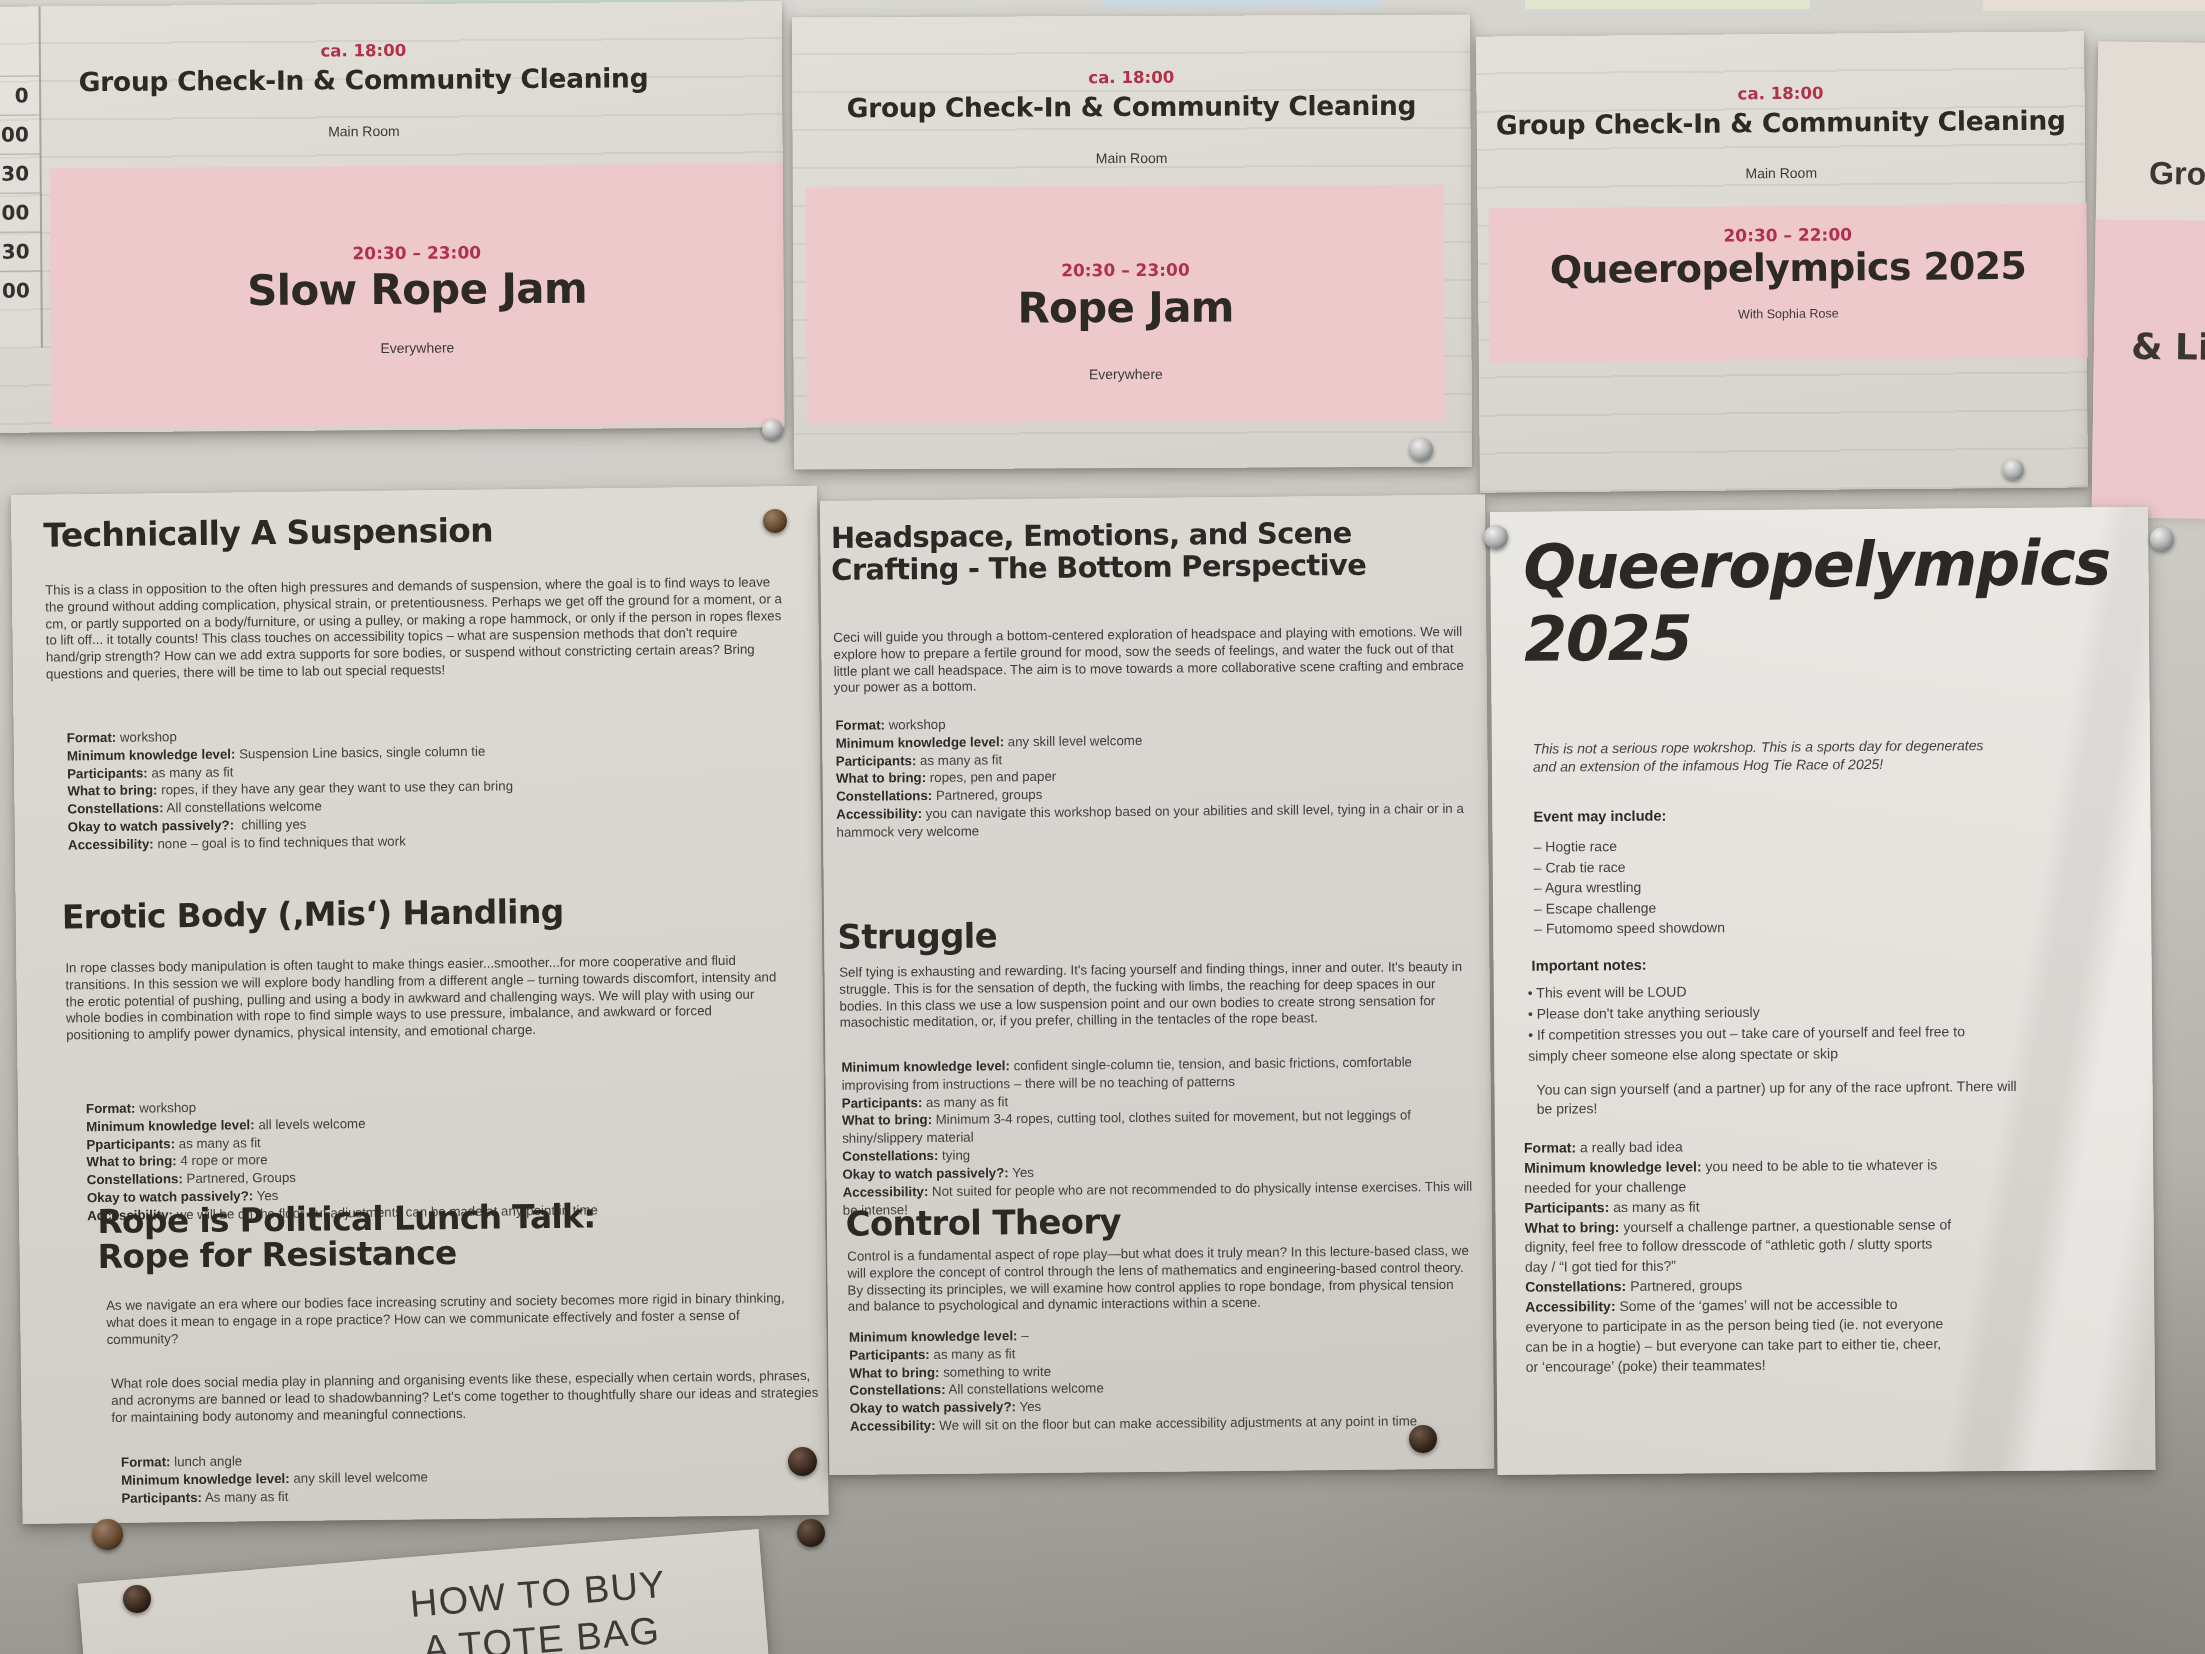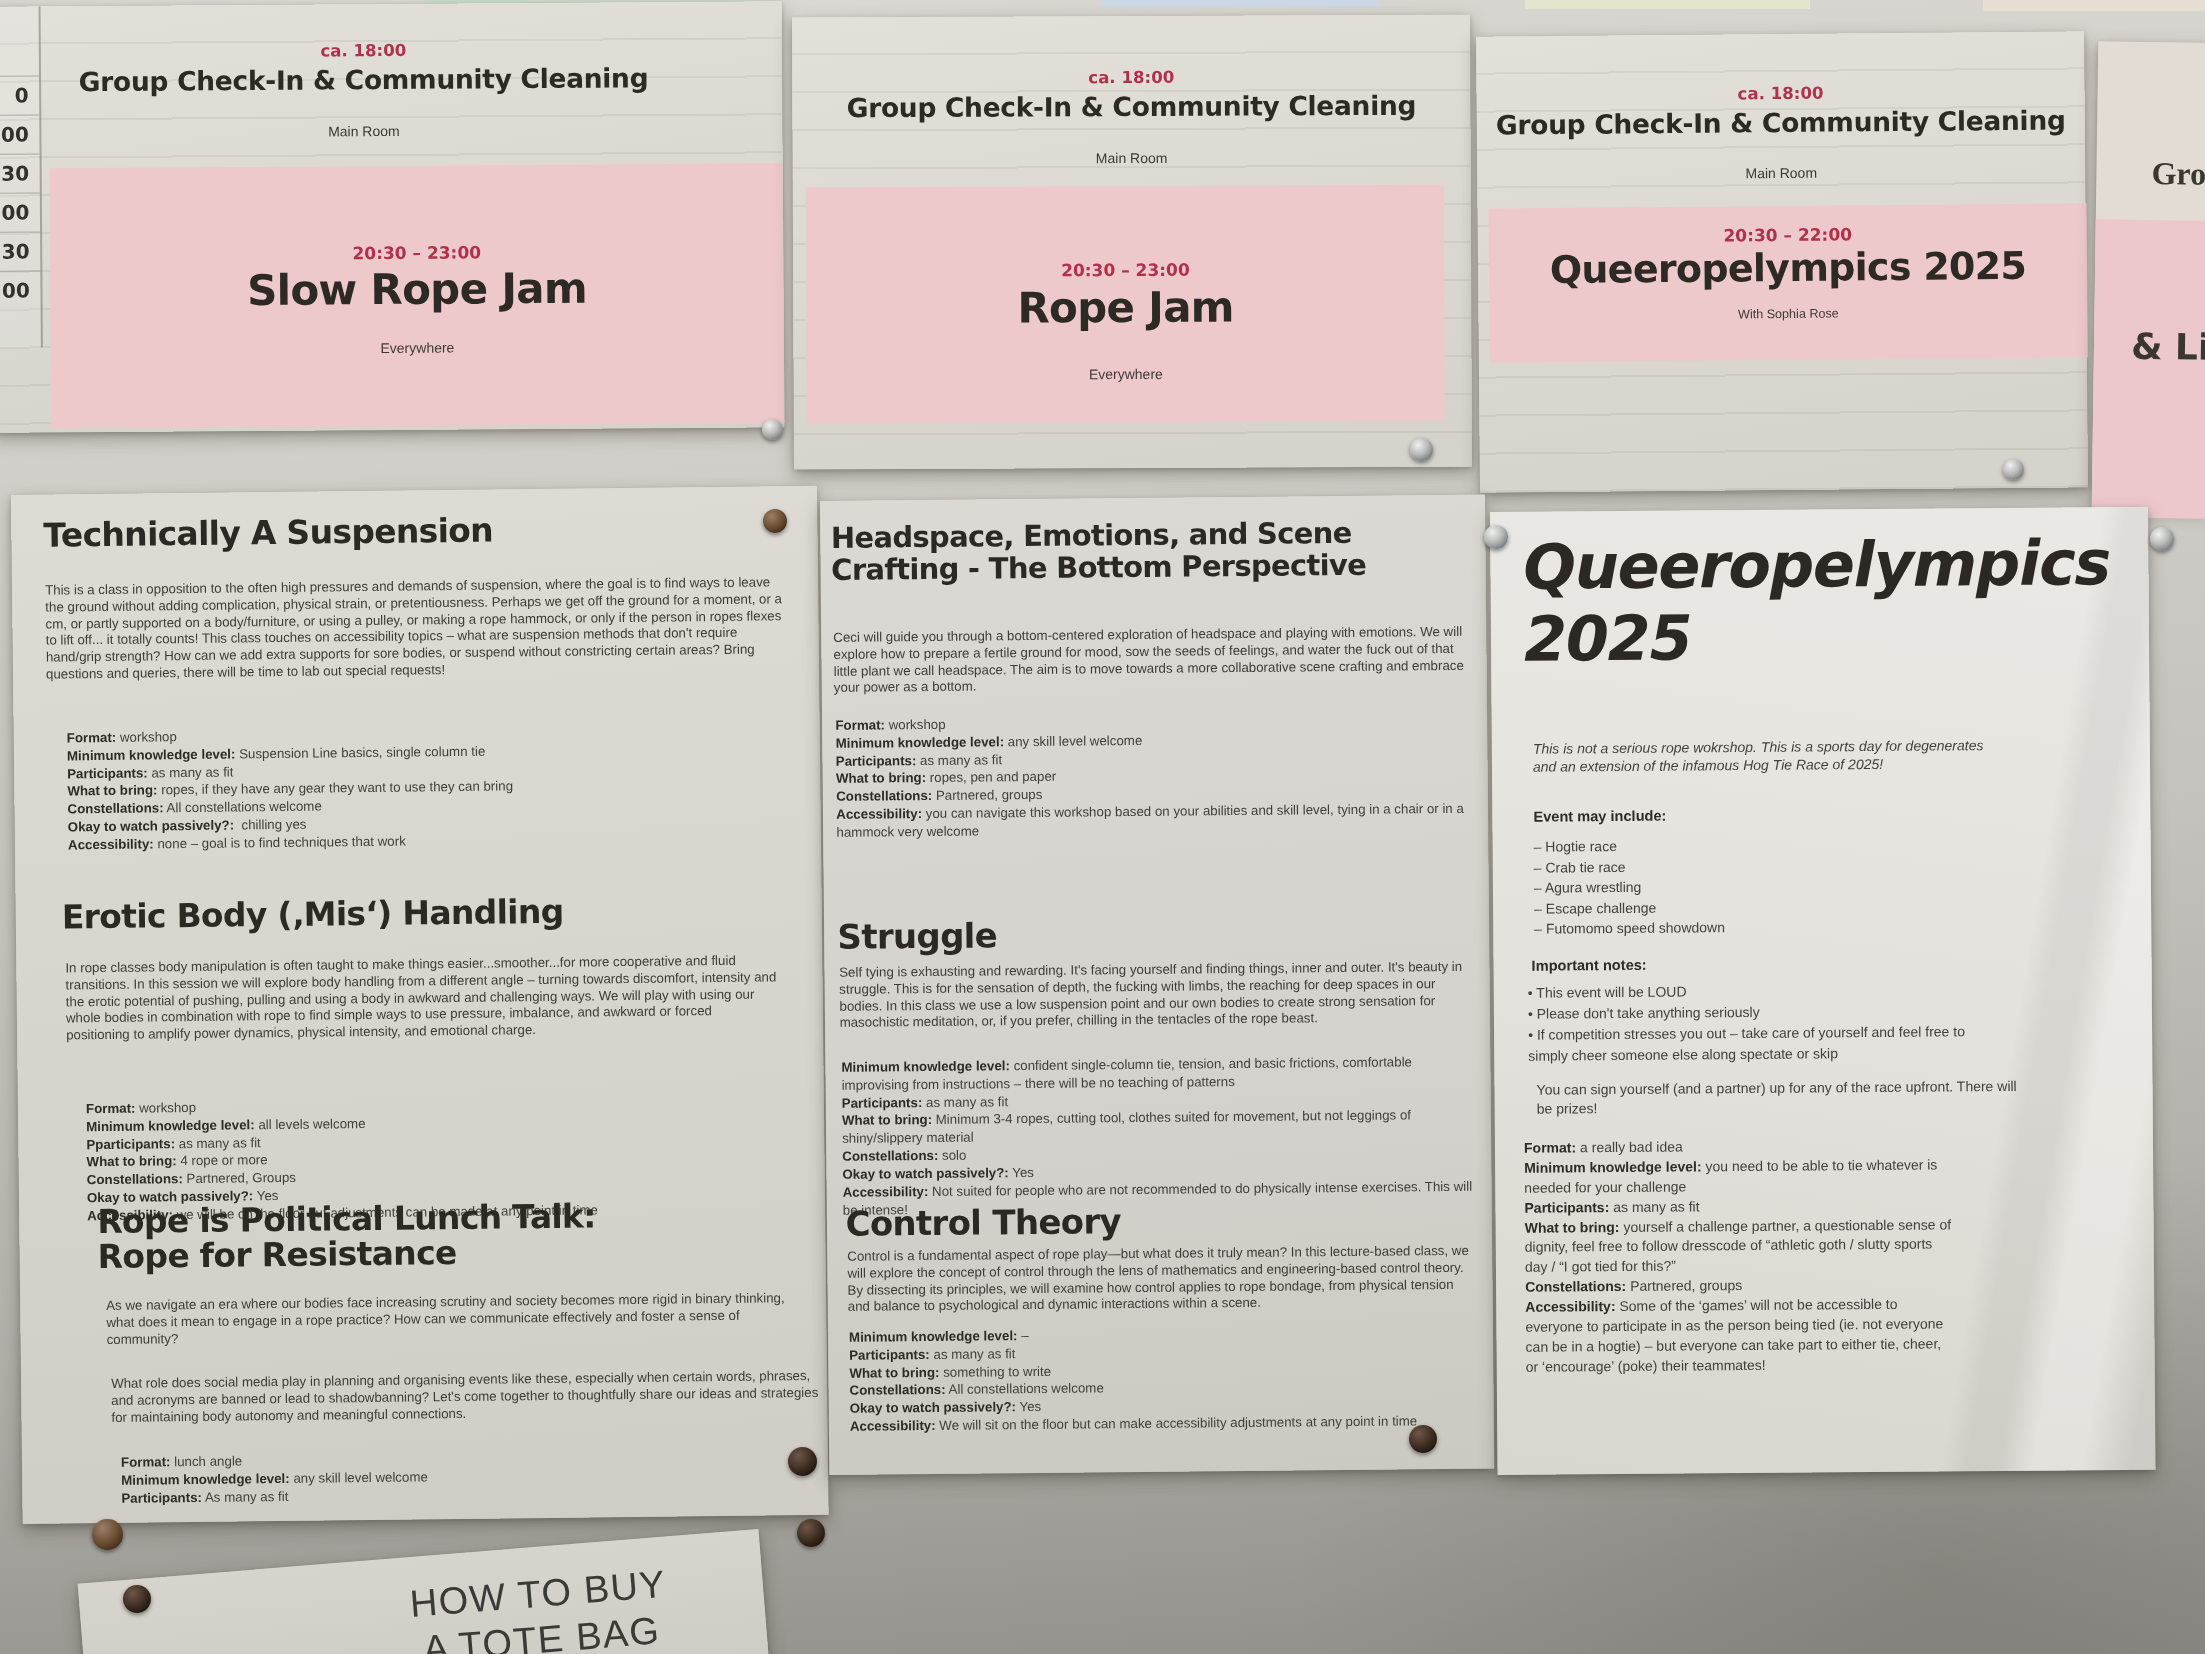--- a/index.html
+++ b/index.html
@@ -51,21 +51,21 @@
     font-size:62px;line-height:1.16;color:#2c2925;white-space:pre-line;letter-spacing:-1.3px;}
   .R-intro{position:absolute;font-style:italic;font-size:14px;line-height:1.32;color:#43413d;}
   .R-head{position:absolute;font-weight:700;font-size:14.6px;color:#2e2b27;}
   .R-list{position:absolute;font-size:14px;color:#43413d;}
   .R-list div{line-height:20.6px;}
   .R-notes div{line-height:21px;}
   .R-text{position:absolute;font-size:14px;line-height:1.35;color:#43413d;}
   .R .dblock{font-size:14px;line-height:1.42;}
   
   #sheetP{background:#e3dcd5;}
-  #sheetP .gro{position:absolute;top:113px;right:9.3px;font-family:Liberation Serif, serif;font-weight:700;
+  #sheetP .gro{position:absolute;top:113px;right:9.3px;font-family:Liberation Sans, sans-serif;font-weight:700;
     font-size:32px;color:#3a3733;}
   #sheetP .ppink{position:absolute;left:0;right:-5.3px;top:178px;height:298px;background:#ecc8cd;}
   #sheetP .li{position:absolute;top:106px;right:8px;font-family:"DejaVu Sans",sans-serif;font-weight:700;
     font-size:36px;color:#3a3733;}
   
   #sheetT{background:linear-gradient(180deg,#d6d4cd,#c9c7c0);}
   .tote-text{position:absolute;left:226px;top:24px;width:464px;text-align:center;font-size:38px;line-height:1.22;
     letter-spacing:1.3px;color:#3b3a36;white-space:pre-line;font-family:"Liberation Sans",sans-serif;}
   
   .pin{position:absolute;border-radius:50%;box-shadow:0 2px 4.6px rgba(0,0,0,.45);}
@@ -177,21 +177,21 @@
     <div><span class="dl">Constellations:</span> <span class="dv">Partnered, groups</span></div>
     <div><span class="dl">Accessibility:</span> <span class="dv">you can navigate this workshop based on your abilities and skill level, tying in a chair or in a hammock very welcome</span></div>
   </div>
 
   <div class="sec-title" style="left:13.3px;top:417px;font-size:34px;">Struggle</div>
   <p class="para" style="left:14.6px;top:464px;width:638px;">Self tying is exhausting and rewarding. It's facing yourself and finding things, inner and outer. It's beauty in struggle. This is for the sensation of depth, the fucking with limbs, the reaching for deep spaces in our bodies. In this class we use a low suspension point and our own bodies to create strong sensation for masochistic meditation, or, if you prefer, chilling in the tentacles of the rope beast.</p>
   <div class="dblock" style="left:16px;top:558px;width:638px;">
     <div><span class="dl">Minimum knowledge level:</span> <span class="dv">confident single-column tie, tension, and basic frictions, comfortable improvising from instructions – there will be no teaching of patterns</span></div>
     <div><span class="dl">Participants:</span> <span class="dv">as many as fit</span></div>
     <div><span class="dl">What to bring:</span> <span class="dv">Minimum 3-4 ropes, cutting tool, clothes suited for movement, but not leggings of shiny/slippery material</span></div>
-    <div><span class="dl">Constellations:</span> <span class="dv">solo</span></div>
+    <div><span class="dl">Constellations:</span> <span class="dv">tying</span></div>
     <div><span class="dl">Okay to watch passively?:</span> <span class="dv">Yes</span></div>
     <div><span class="dl">Accessibility:</span> <span class="dv">Not suited for people who are not recommended to do physically intense exercises. This will be intense!</span></div>
   </div>
 
   <div class="sec-title" style="left:18.6px;top:704px;font-size:34px;">Control Theory</div>
   <p class="para" style="left:20px;top:748px;width:631px;">Control is a fundamental aspect of rope play—but what does it truly mean? In this lecture-based class, we will explore the concept of control through the lens of mathematics and engineering-based control theory. By dissecting its principles, we will examine how control applies to rope bondage, from physical tension and balance to psychological and dynamic interactions within a scene.</p>
   <div class="dblock" style="left:21px;top:828px;width:631px;">
     <div><span class="dl">Minimum knowledge level:</span> <span class="dv">–</span></div>
     <div><span class="dl">Participants:</span> <span class="dv">as many as fit</span></div>
     <div><span class="dl">What to bring:</span> <span class="dv">something to write</span></div>

